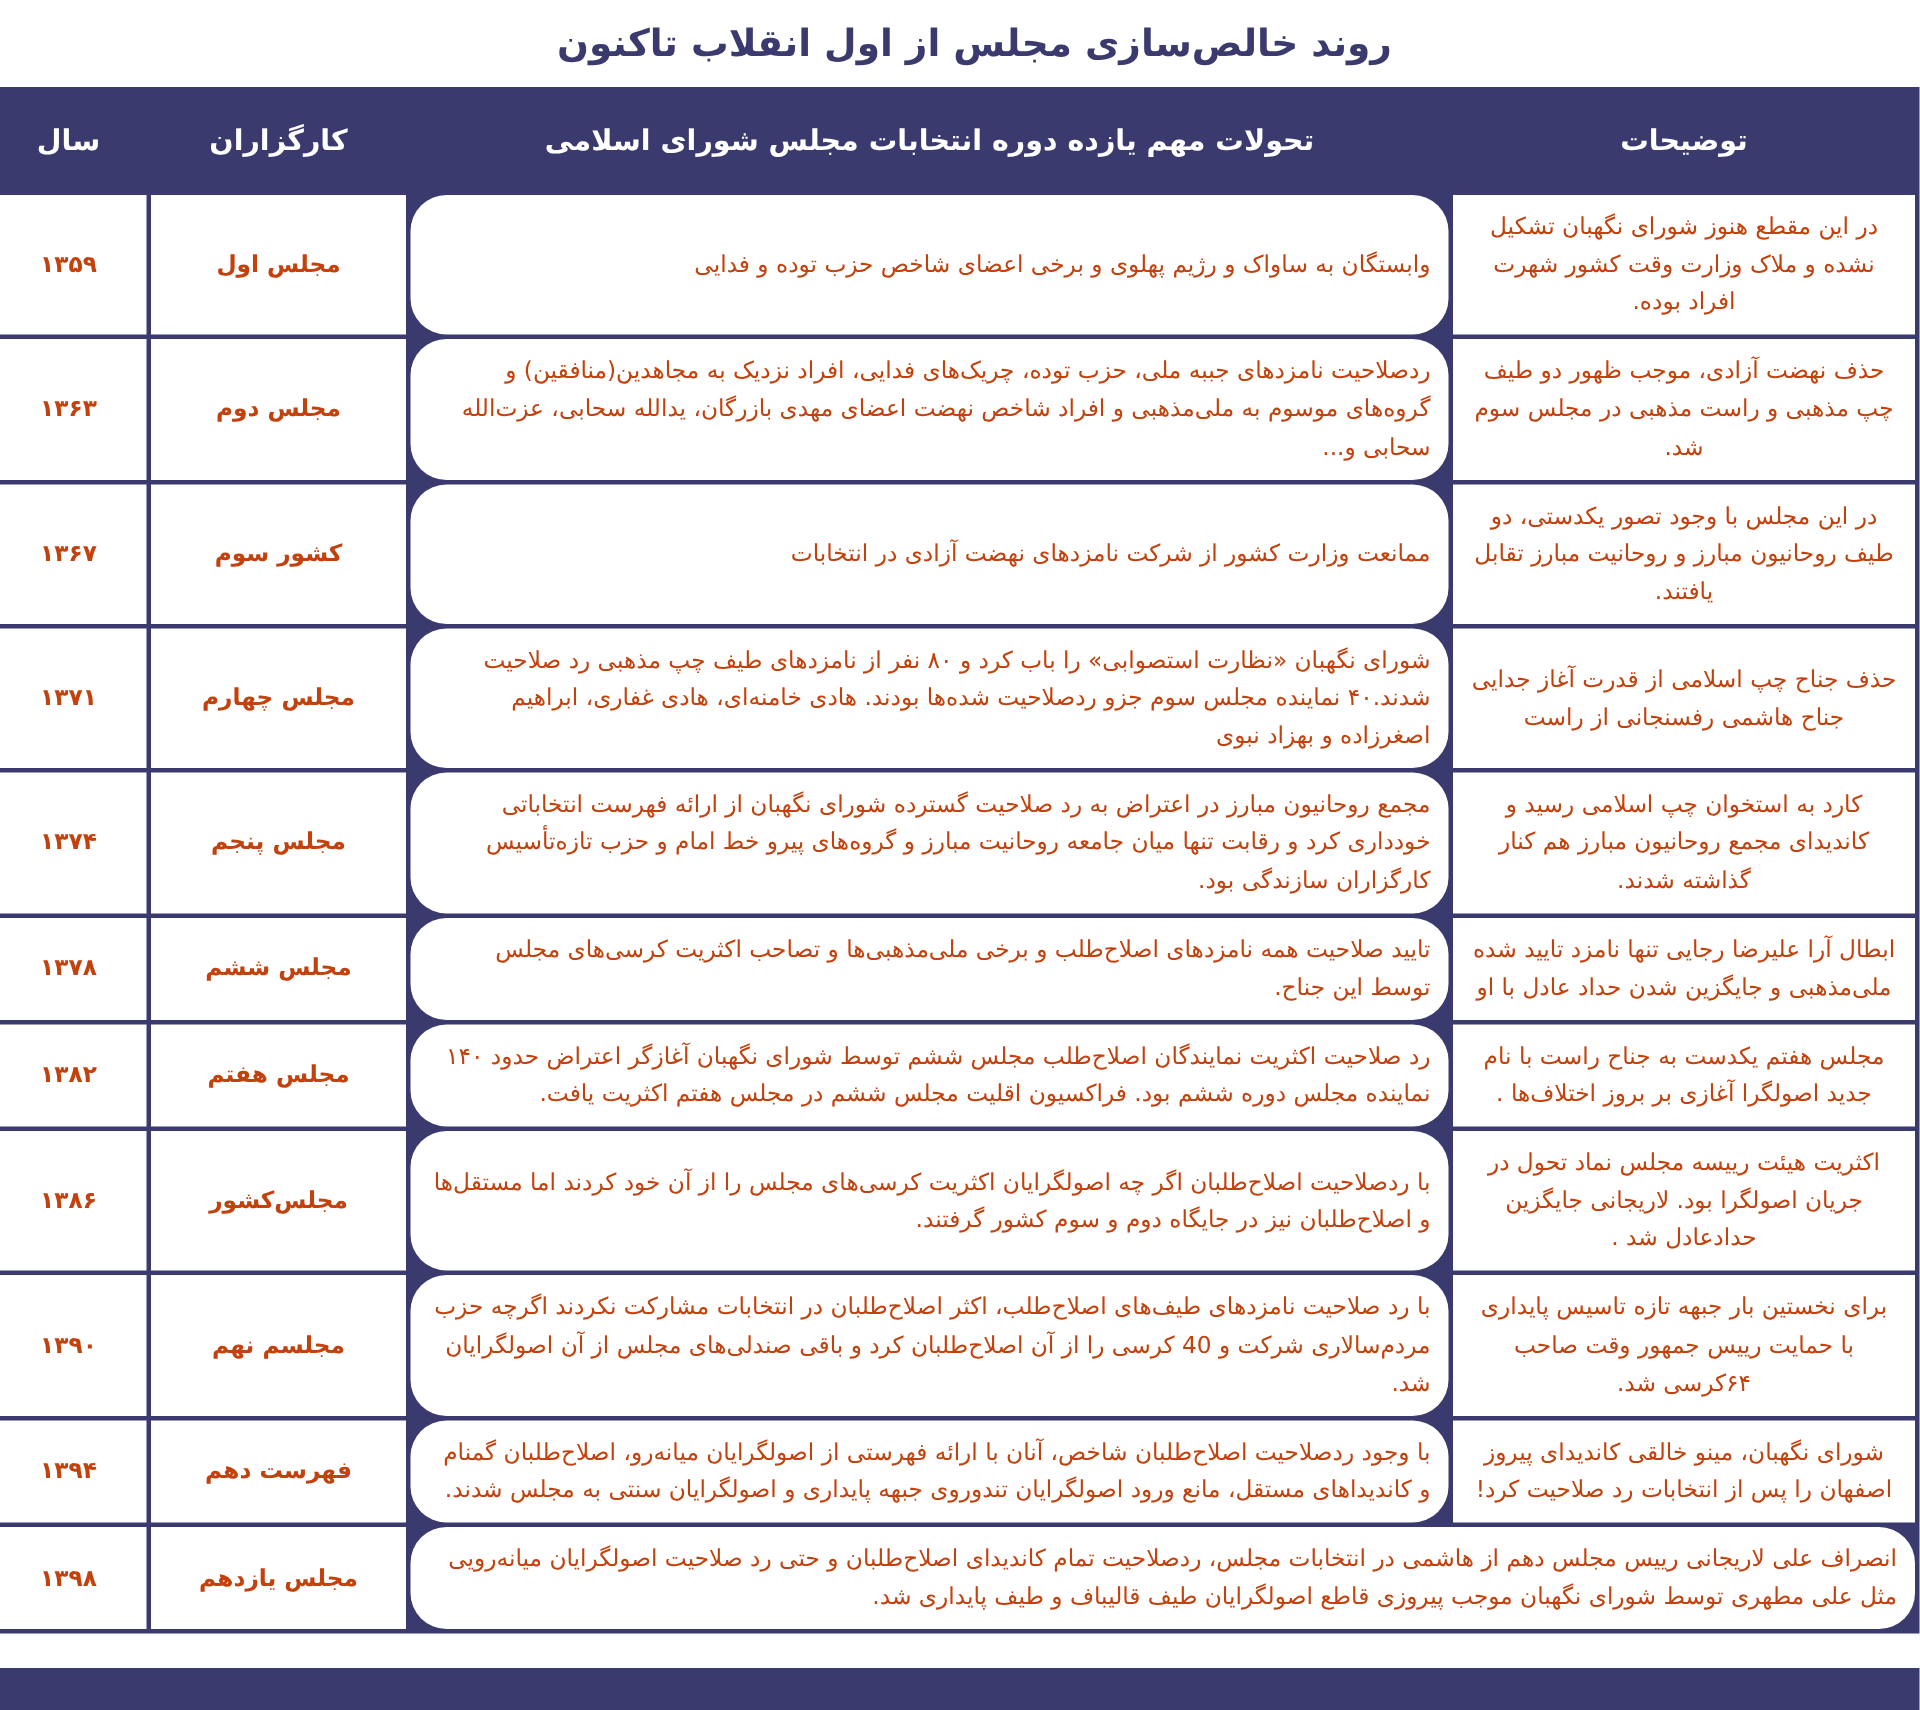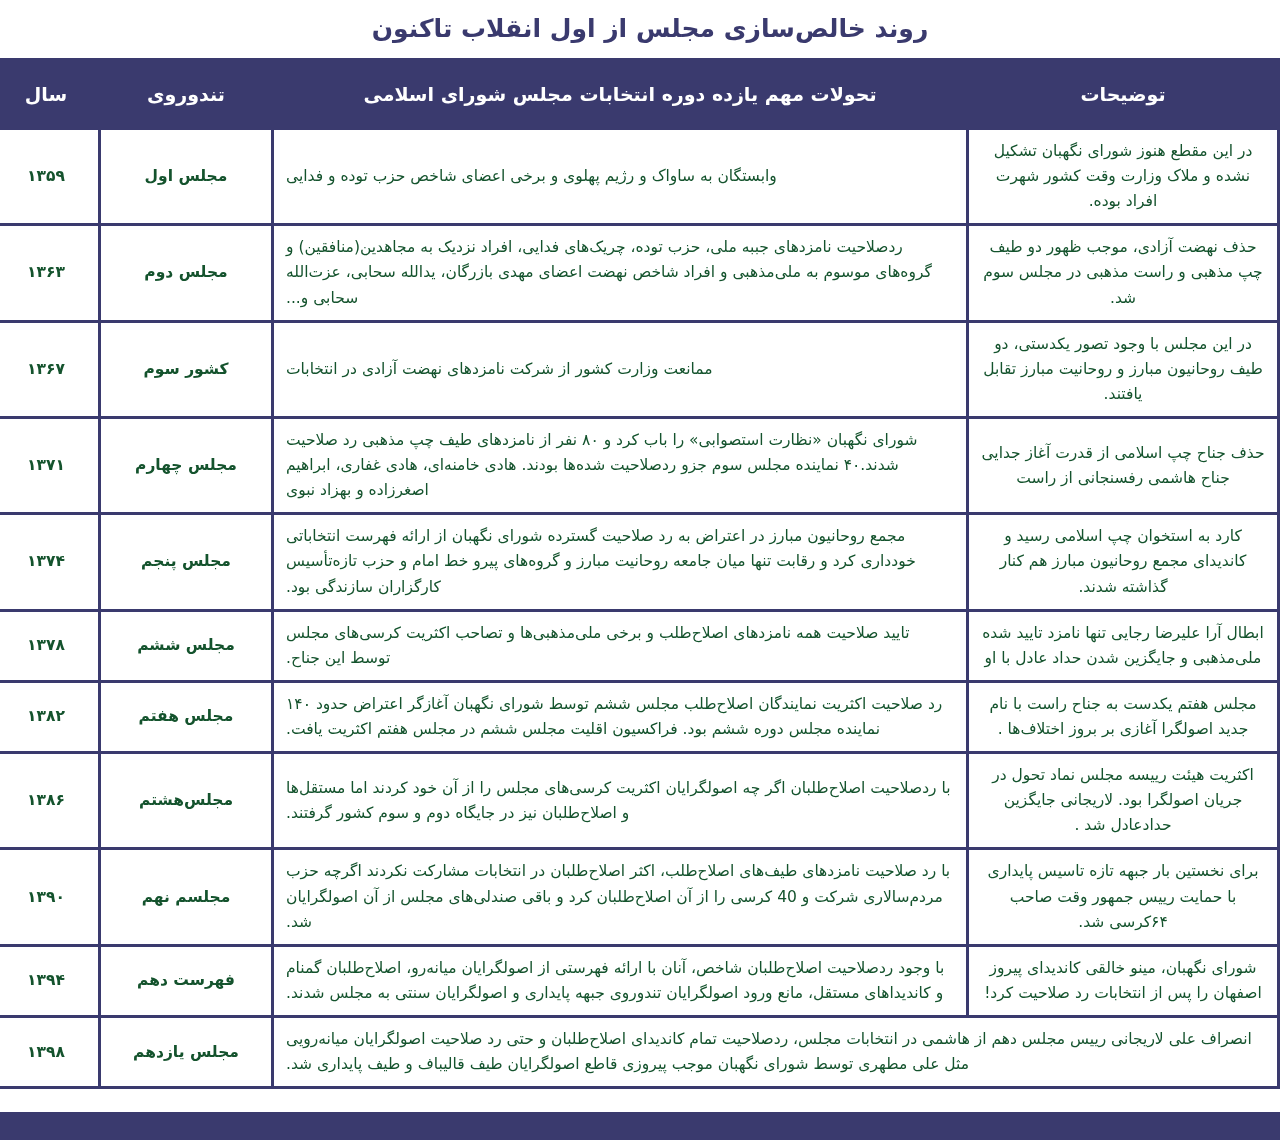--- a/index.html
+++ b/index.html
@@ -94,35 +94,36 @@
     font-size: 19px;
     font-weight: bold;
     height: 66px;
     vertical-align: middle;
     text-align: center;
     padding: 4px 8px;
     box-sizing: border-box;
   }
   table.main td {
     background: #ffffff;
-    color: #14532d;
+    color: #c2410c;
     font-size: 15.5px;
     line-height: 1.62;
     vertical-align: middle;
     padding: 9px 12px;
     box-sizing: border-box;
   }
   td.year, td.majles {
     text-align: center;
     font-weight: bold;
     font-size: 18.5px;
     white-space: nowrap;
   }
   td.events {
-    text-align: left;
+    text-align: right;
+    border-radius: 24px;
   }
   td.notes {
     text-align: center;
   }
 
   col.c-notes  { width: 308px; }
   col.c-events { width: 692px; }
   col.c-maj    { width: 170px; }
   col.c-year   { width: 104px; }
 
@@ -159,21 +160,21 @@
       <colgroup>
         <col class="c-notes">
           <col class="c-events">
           <col class="c-maj">
           <col class="c-year">
       </colgroup>
       <thead>
         <tr>
           <th>توضیحات</th>
           <th>تحولات مهم یازده دوره انتخابات مجلس شورای اسلامی</th>
-          <th>تندوروی</th>
+          <th>کارگزاران</th>
           <th>سال</th>
         </tr>
       </thead>
       <tbody id="tbody">
           <tr>
             <td class="notes">در این مقطع هنوز شورای نگهبان تشکیل نشده و ملاک وزارت وقت کشور شهرت افراد بوده.</td>
             <td class="events">وابستگان به ساواک و رژیم پهلوی و برخی اعضای شاخص حزب توده و فدایی</td>
             <td class="majles">مجلس اول</td>
             <td class="year">۱۳۵۹</td>
           </tr>
@@ -209,21 +210,21 @@
           </tr>
           <tr>
             <td class="notes">مجلس هفتم یکدست به جناح راست با نام جدید اصولگرا آغازی بر بروز اختلاف‌ها .</td>
             <td class="events">رد صلاحیت اکثریت نمایندگان اصلاح‌طلب مجلس ششم توسط شورای نگهبان آغازگر اعتراض حدود ۱۴۰ نماینده مجلس دوره ششم بود. فراکسیون اقلیت مجلس ششم در مجلس هفتم اکثریت یافت.</td>
             <td class="majles">مجلس هفتم</td>
             <td class="year">۱۳۸۲</td>
           </tr>
           <tr>
             <td class="notes">اکثریت هیئت رییسه مجلس نماد تحول در جریان اصولگرا بود. لاریجانی جایگزین حدادعادل شد .</td>
             <td class="events">با ردصلاحیت اصلاح‌طلبان اگر چه اصولگرایان اکثریت کرسی‌های مجلس را از آن خود کردند اما مستقل‌ها و اصلاح‌طلبان نیز در جایگاه دوم و سوم کشور گرفتند.</td>
-            <td class="majles">مجلس‌هشتم</td>
+            <td class="majles">مجلس‌کشور</td>
             <td class="year">۱۳۸۶</td>
           </tr>
           <tr>
             <td class="notes">برای نخستین بار جبهه تازه تاسیس پایداری با حمایت رییس جمهور وقت صاحب ۶۴کرسی شد.</td>
             <td class="events">با رد صلاحیت نامزدهای طیف‌های اصلاح‌طلب، اکثر اصلاح‌طلبان در انتخابات مشارکت نکردند اگرچه حزب مردم‌سالاری شرکت و 40 کرسی را از آن اصلاح‌طلبان کرد و باقی صندلی‌های مجلس از آن اصولگرایان شد.</td>
             <td class="majles">مجلسم نهم</td>
             <td class="year">۱۳۹۰</td>
           </tr>
           <tr>
             <td class="notes">شورای نگهبان، مینو خالقی کاندیدای پیروز اصفهان را پس از انتخابات رد صلاحیت کرد!</td>

